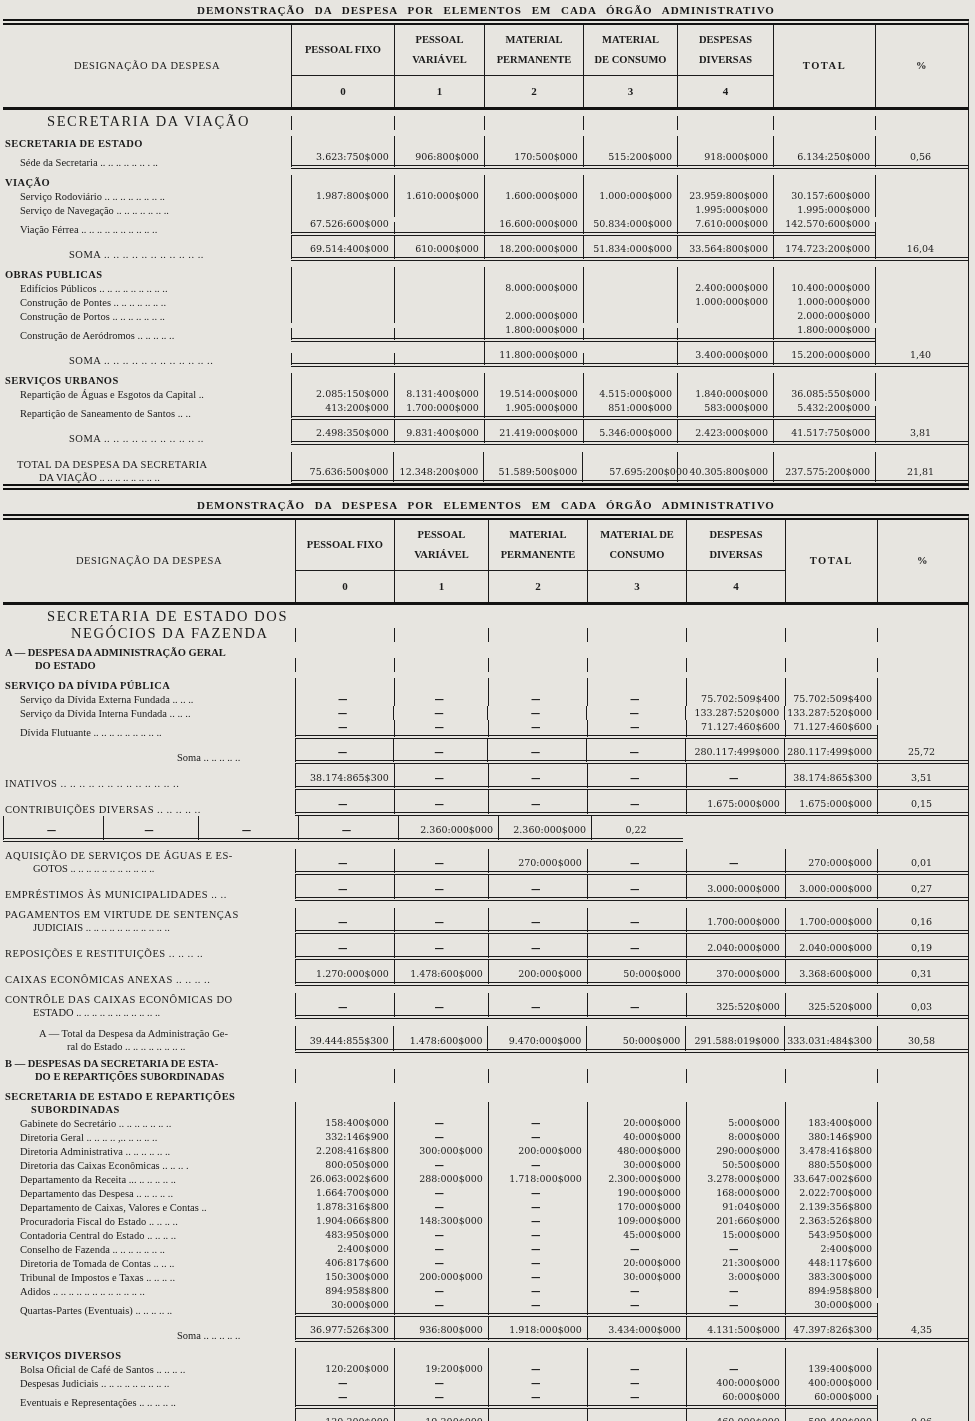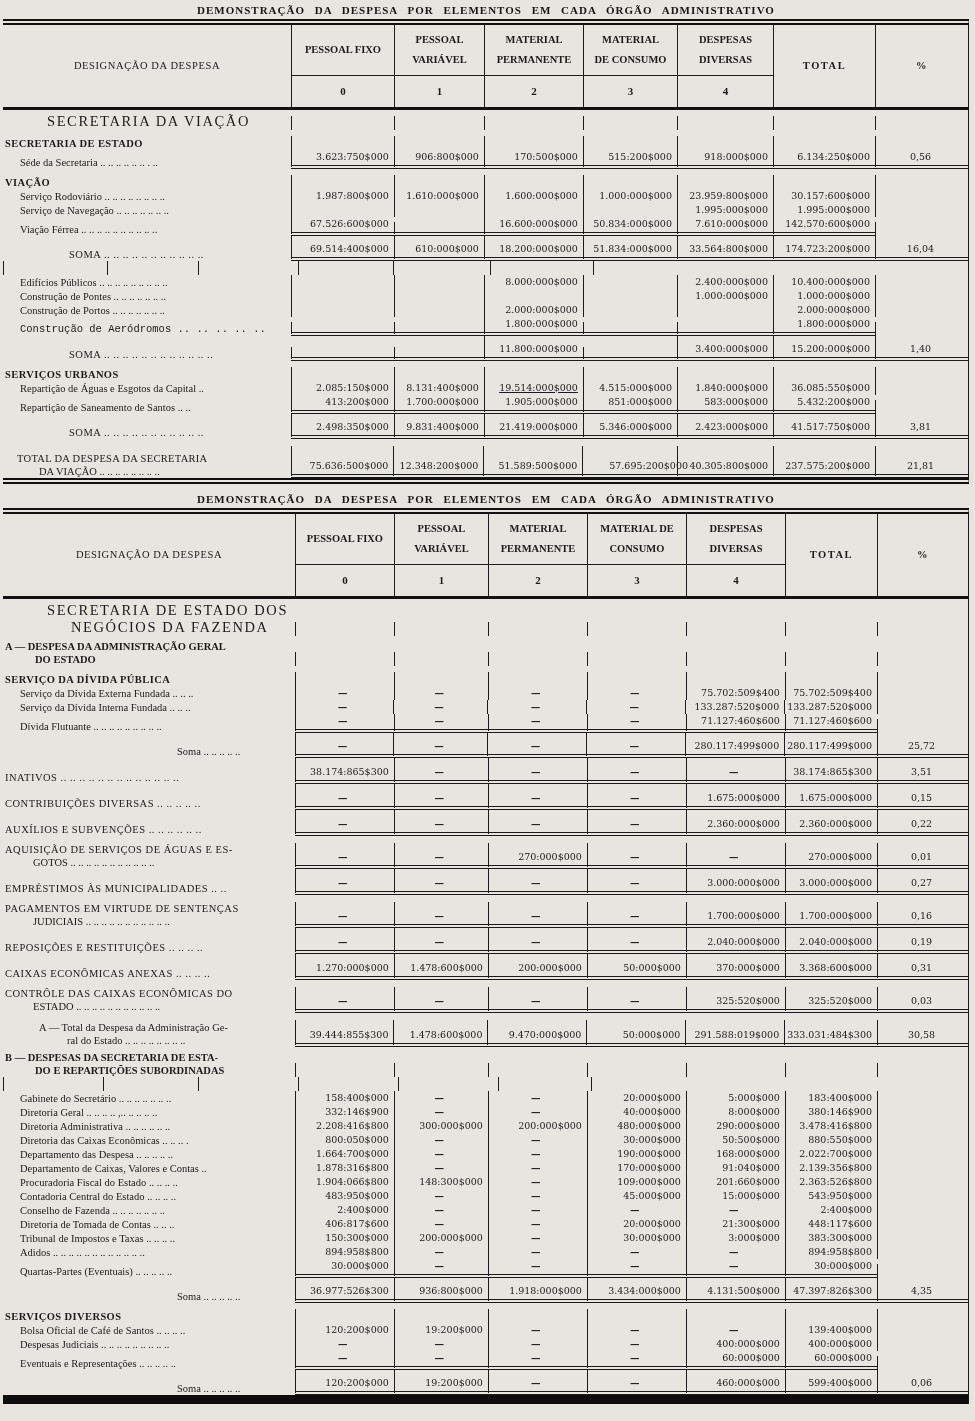--- a/index.html
+++ b/index.html
@@ -205,20 +205,23 @@
             </div>
             <div class="vc ru" style="width: 104px;">69.514:400$000</div>
             <div class="vc ru" style="width: 91px;">610:000$000</div>
             <div class="vc ru" style="width: 100px;">18.200:000$000</div>
             <div class="vc ru" style="width: 95px;">51.834:000$000</div>
             <div class="vc ru" style="width: 97px;">33.564:800$000</div>
             <div class="vc ru" style="width: 103px;">174.723:200$000</div>
             <div class="vc pc ru" style="width: 94px;">16,04</div>
           </div>
           <div class="row sec">
+            <div class="lc" style="width: 291px;">
+              <div class="l1">OBRAS PUBLICAS</div>
+            </div>
             <div class="vc" style="width: 104px;"></div>
             <div class="vc" style="width: 91px;"></div>
             <div class="vc" style="width: 100px;"></div>
             <div class="vc" style="width: 95px;"></div>
             <div class="vc" style="width: 97px;"></div>
             <div class="vc" style="width: 103px;"></div>
             <div class="vc pc" style="width: 94px;"></div>
           </div>
           <div class="row item">
             <div class="lc" style="width: 291px;">
@@ -250,21 +253,21 @@
             </div>
             <div class="vc" style="width: 104px;"></div>
             <div class="vc" style="width: 91px;"></div>
             <div class="vc" style="width: 100px;">2.000:000$000</div>
             <div class="vc" style="width: 95px;"></div>
             <div class="vc" style="width: 97px;"></div>
             <div class="vc" style="width: 103px;">2.000:000$000</div>
             <div class="vc pc" style="width: 94px;"></div>
           </div>
           <div class="row item">
-            <div class="lc" style="width: 291px; font-family: Liberation Mono, monospace;">
+            <div class="lc" style="width: 291px;">
               <div class="l1">Construção de Aeródromos .. .. .. .. ..</div>
             </div>
             <div class="vc ru" style="width: 104px;"></div>
             <div class="vc ru" style="width: 91px;"></div>
             <div class="vc ru" style="width: 100px;">1.800:000$000</div>
             <div class="vc ru" style="width: 95px;"></div>
             <div class="vc ru" style="width: 97px;"></div>
             <div class="vc ru" style="width: 103px;">1.800:000$000</div>
             <div class="vc pc" style="width: 94px;"></div>
           </div>
@@ -291,21 +294,21 @@
             <div class="vc" style="width: 97px;"></div>
             <div class="vc" style="width: 103px;"></div>
             <div class="vc pc" style="width: 94px;"></div>
           </div>
           <div class="row item">
             <div class="lc" style="width: 291px;">
               <div class="l1">Repartição de Águas e Esgotos da Capital ..</div>
             </div>
             <div class="vc" style="width: 104px;">2.085:150$000</div>
             <div class="vc" style="width: 91px;">8.131:400$000</div>
-            <div class="vc" style="width: 100px; text-decoration: underline;">19.514:000$000</div>
+            <div class="vc" style="width: 100px;">19.514:000$000</div>
             <div class="vc" style="width: 95px;">4.515:000$000</div>
             <div class="vc" style="width: 97px;">1.840:000$000</div>
             <div class="vc" style="width: 103px;">36.085:550$000</div>
             <div class="vc pc" style="width: 94px;"></div>
           </div>
           <div class="row item">
             <div class="lc" style="width: 291px;">
               <div class="l1">Repartição de Saneamento de Santos .. ..</div>
             </div>
             <div class="vc ru" style="width: 104px;">413:200$000</div>
@@ -494,23 +497,20 @@
             </div>
             <div class="vc dash ru" style="width: 100px;">—</div>
             <div class="vc dash ru" style="width: 95px;">—</div>
             <div class="vc dash ru" style="width: 100px;">—</div>
             <div class="vc dash ru" style="width: 100px;">—</div>
             <div class="vc ru" style="width: 100px;">1.675:000$000</div>
             <div class="vc ru" style="width: 93px;">1.675:000$000</div>
             <div class="vc pc ru" style="width: 92px;">0,15</div>
           </div>
           <div class="row secitem">
-            <div class="lc" style="width: 295px;">
-              <div class="l1">AUXÍLIOS E SUBVENÇÕES .. .. .. .. .. ..</div>
-            </div>
             <div class="vc dash ru" style="width: 100px;">—</div>
             <div class="vc dash ru" style="width: 95px;">—</div>
             <div class="vc dash ru" style="width: 100px;">—</div>
             <div class="vc dash ru" style="width: 100px;">—</div>
             <div class="vc ru" style="width: 100px;">2.360:000$000</div>
             <div class="vc ru" style="width: 93px;">2.360:000$000</div>
             <div class="vc pc ru" style="width: 92px;">0,22</div>
           </div>
           <div class="row secitem">
             <div class="lc" style="width: 295px;">
@@ -607,20 +607,24 @@
             </div>
             <div class="vc" style="width: 100px;"></div>
             <div class="vc" style="width: 95px;"></div>
             <div class="vc" style="width: 100px;"></div>
             <div class="vc" style="width: 100px;"></div>
             <div class="vc" style="width: 100px;"></div>
             <div class="vc" style="width: 93px;"></div>
             <div class="vc pc" style="width: 92px;"></div>
           </div>
           <div class="row sec">
+            <div class="lc" style="width: 295px;">
+              <div class="l1">SECRETARIA DE ESTADO E REPARTIÇÕES</div>
+              <div class="l2">SUBORDINADAS</div>
+            </div>
             <div class="vc" style="width: 100px;"></div>
             <div class="vc" style="width: 95px;"></div>
             <div class="vc" style="width: 100px;"></div>
             <div class="vc" style="width: 100px;"></div>
             <div class="vc" style="width: 100px;"></div>
             <div class="vc" style="width: 93px;"></div>
             <div class="vc pc" style="width: 92px;"></div>
           </div>
           <div class="row item">
             <div class="lc" style="width: 295px;">
@@ -661,20 +665,32 @@
           <div class="row item">
             <div class="lc" style="width: 295px;">
               <div class="l1">Diretoria das Caixas Econômicas .. .. .. .</div>
             </div>
             <div class="vc" style="width: 100px;">800:050$000</div>
             <div class="vc dash" style="width: 95px;">—</div>
             <div class="vc dash" style="width: 100px;">—</div>
             <div class="vc" style="width: 100px;">30:000$000</div>
             <div class="vc" style="width: 100px;">50:500$000</div>
             <div class="vc" style="width: 93px;">880:550$000</div>
+            <div class="vc pc" style="width: 92px;"></div>
+          </div>
+          <div class="row item">
+            <div class="lc" style="width: 295px;">
+              <div class="l1">Departamento da Receita ... .. .. .. .. ..</div>
+            </div>
+            <div class="vc" style="width: 100px;">26.063:002$600</div>
+            <div class="vc" style="width: 95px;">288:000$000</div>
+            <div class="vc" style="width: 100px;">1.718:000$000</div>
+            <div class="vc" style="width: 100px;">2.300:000$000</div>
+            <div class="vc" style="width: 100px;">3.278:000$000</div>
+            <div class="vc" style="width: 93px;">33.647:002$600</div>
             <div class="vc pc" style="width: 92px;"></div>
           </div>
           <div class="row item">
             <div class="lc" style="width: 295px;">
               <div class="l1">Departamento das Despesa .. .. .. .. ..</div>
             </div>
             <div class="vc" style="width: 100px;">1.664:700$000</div>
             <div class="vc dash" style="width: 95px;">—</div>
             <div class="vc dash" style="width: 100px;">—</div>
             <div class="vc" style="width: 100px;">190:000$000</div>

